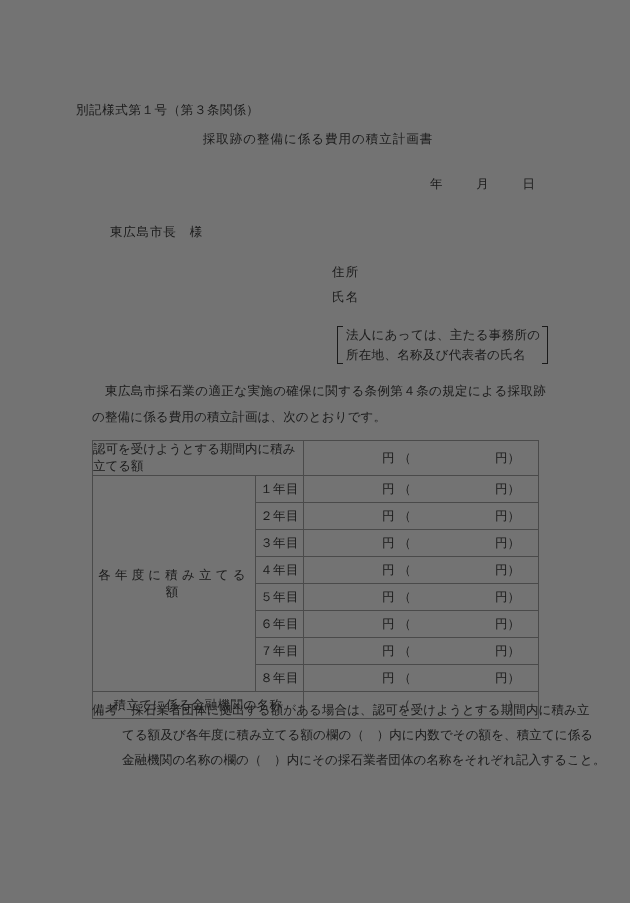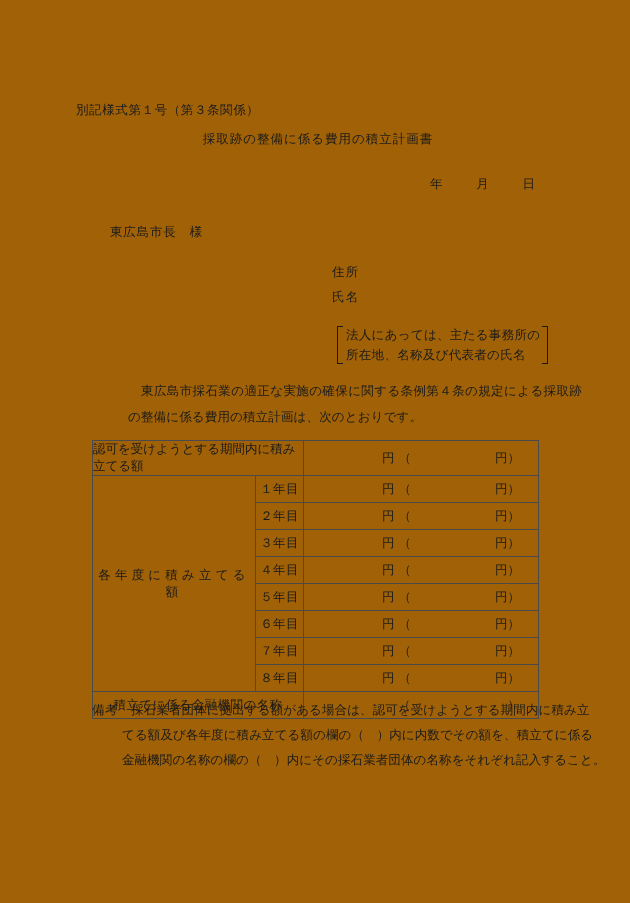--- a/index.html
+++ b/index.html
@@ -11,21 +11,21 @@
     width: 630px;
     height: 903px;
     position: relative;
     font-family: "Liberation Serif", "DejaVu Serif", serif;
     color: #1a1a1a;
     overflow: hidden;
   }
   .page {
     position: absolute;
     inset: 0;
-    background: #a16207;
+    background: #737373;
   }
 
   
   .abs { position: absolute; white-space: nowrap; }
 
   .form-no {
     left: 76px;
     top: 102px;
     font-size: 12.5px;
     letter-spacing: 0.6px;
@@ -106,21 +106,20 @@
   .body-para {
     position: absolute;
     left: 92px;
     top: 378px;
     width: 454px;
     font-size: 12.5px;
     line-height: 26px;
     letter-spacing: 0.15px;
     text-indent: 13px;
     text-align: justify;
-    margin-left: 36px;
   }
 
   
   .plan-table {
     position: absolute;
     left: 92px;
     top: 440px;
     width: 446px;
     border-collapse: collapse;
     font-size: 12.5px;

